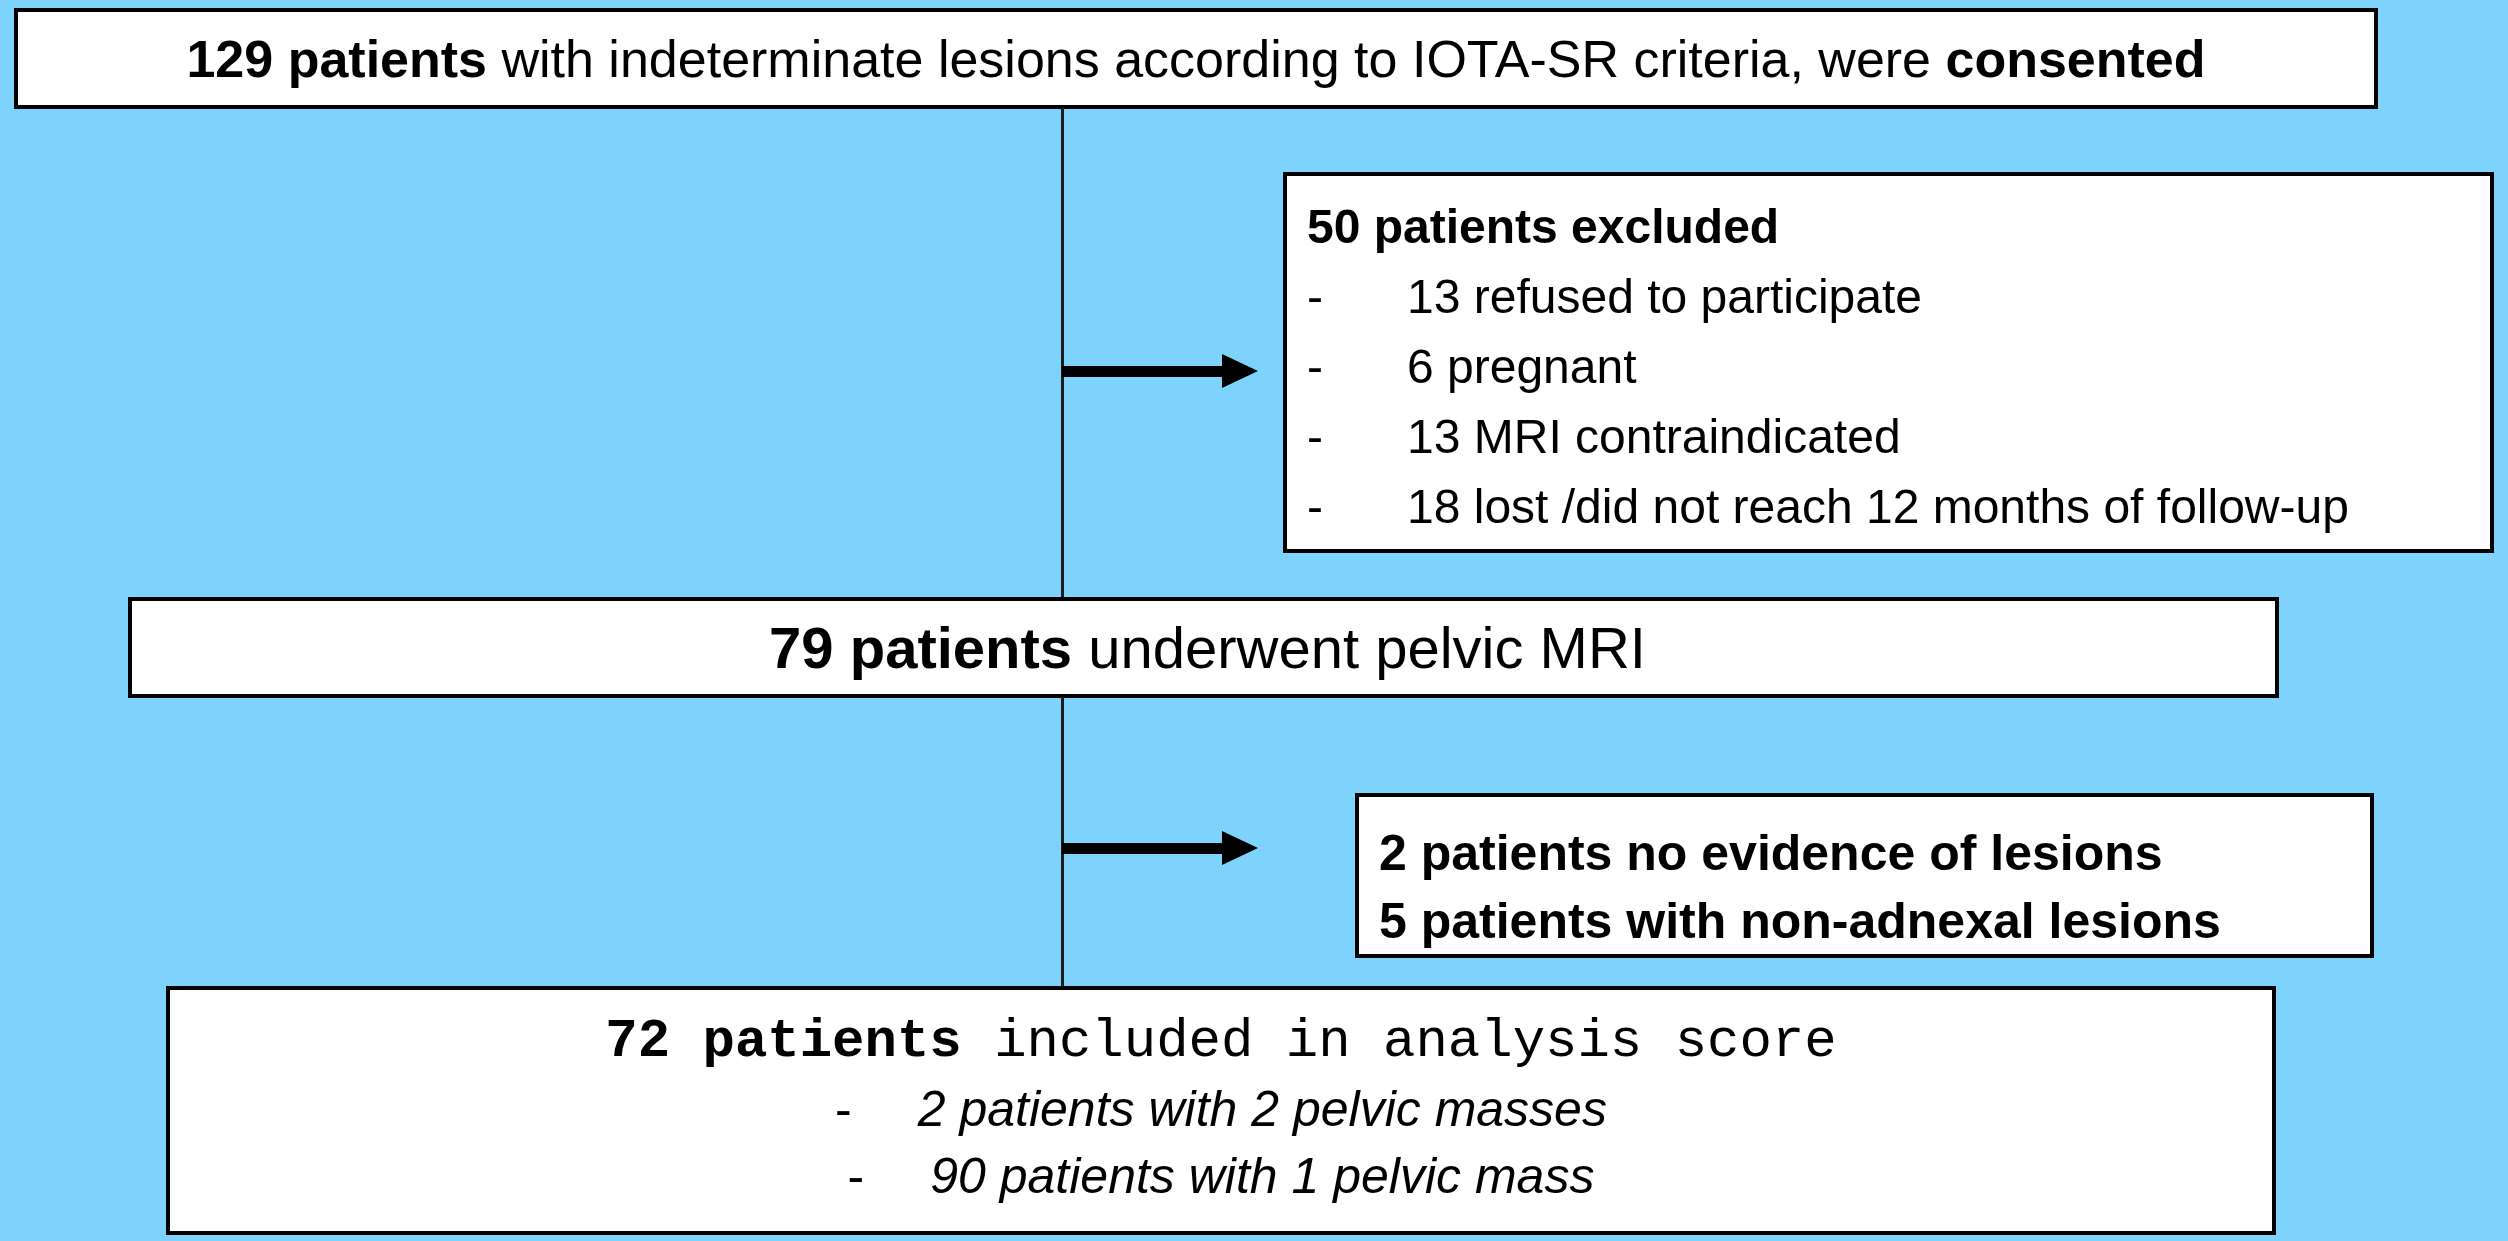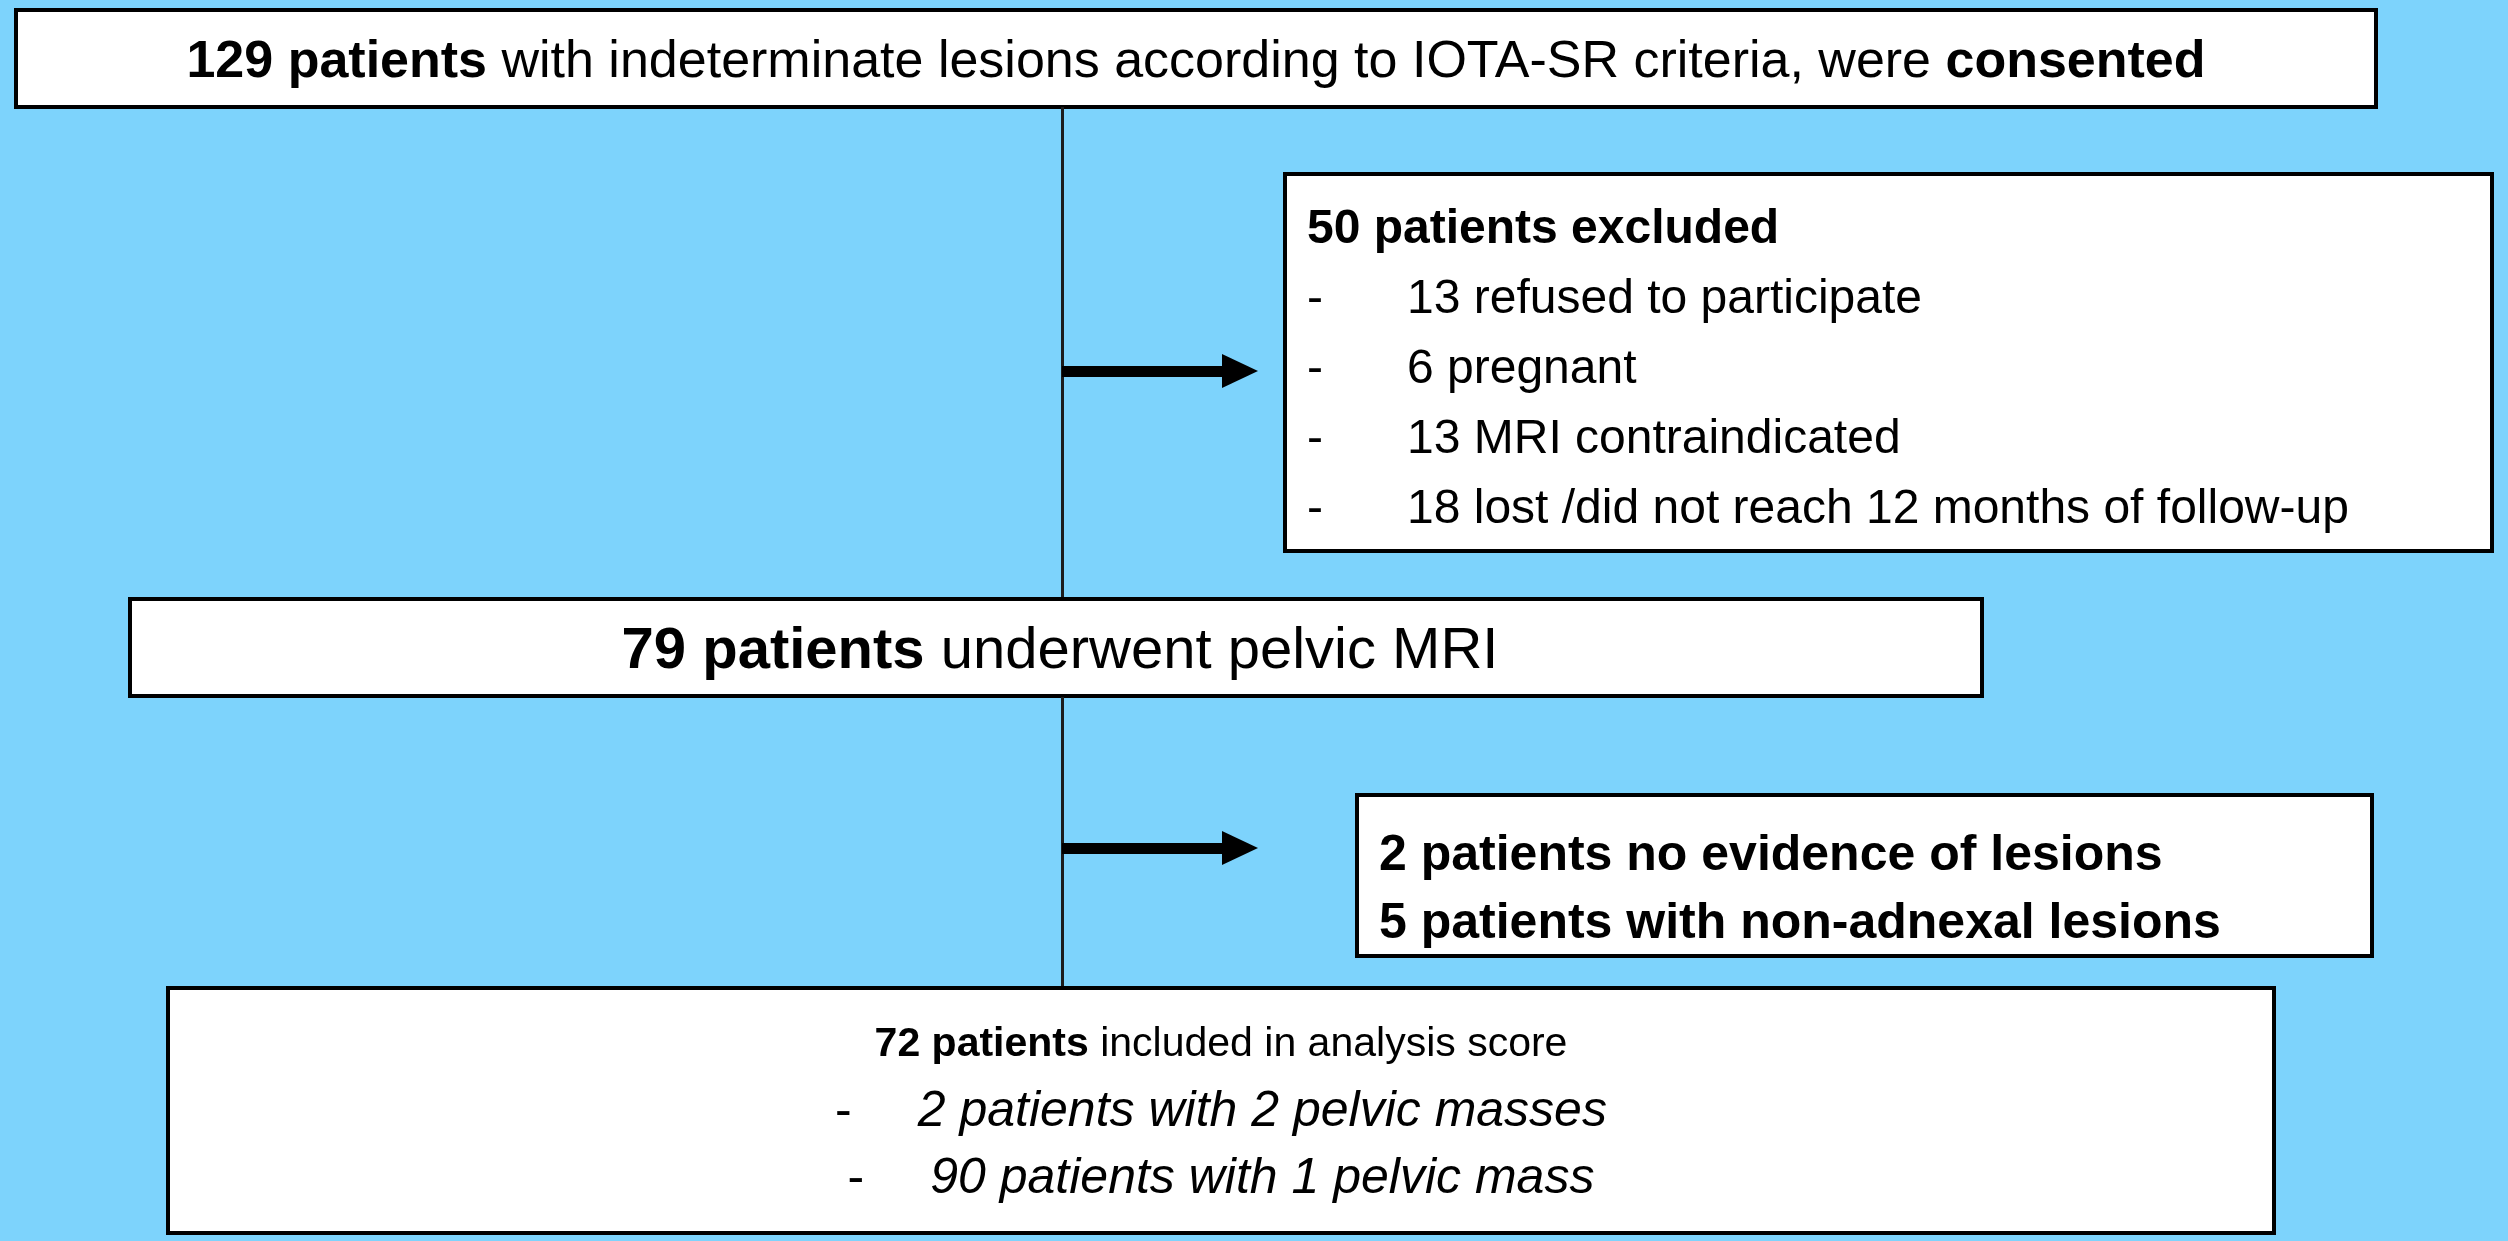--- a/index.html
+++ b/index.html
@@ -77,21 +77,21 @@
   }
   .list-item .dash {
     flex: 0 0 100px;
     text-align: left;
     padding-left: 8px;
   }
 
   
   .mri-box {
     left: 128px; top: 597px;
-    width: 1856px; height: 101px;
+    width: 2151px; height: 101px;
     display: flex; align-items: center; justify-content: center;
     font-size: 58px;
     padding-left: 8px;
   }
 
   
   .excl2-box {
     left: 1313px; top: 793px;
     width: 1019px; height: 165px;
     padding: 22px 10px 0 20px;
@@ -104,23 +104,24 @@
   }
 
   
   .analysis-box {
     left: 166px; top: 986px;
     width: 2110px; height: 249px;
     padding-top: 18px;
     text-align: center;
   }
   .analysis-box .hdr {
-    font-size: 41px;
+    font-size: 54px;
     line-height: 68px;
     white-space: nowrap;
+    font-family: Liberation Mono, monospace;
   }
   .analysis-item {
     display: flex;
     justify-content: center;
     align-items: baseline;
     line-height: 67px;
     font-size: 50px;
   }
   .analysis-item .dash {
     font-style: normal;

